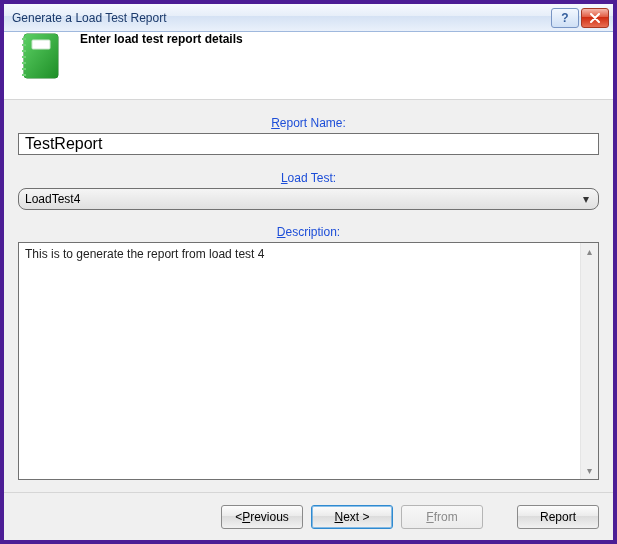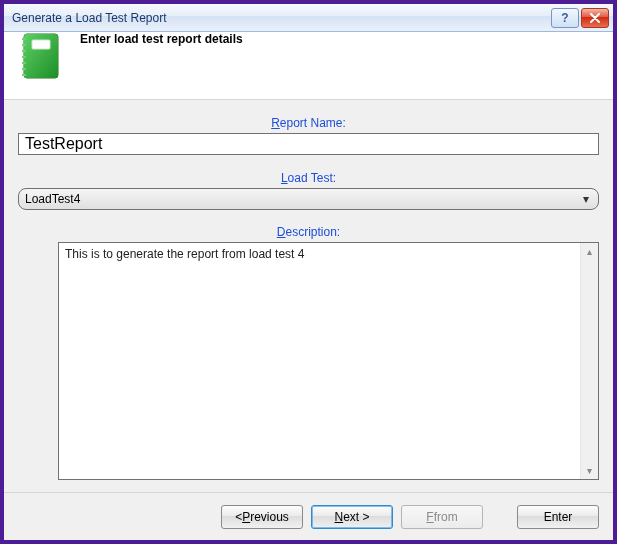--- a/index.html
+++ b/index.html
@@ -132,21 +132,20 @@
     margin-bottom: 8px;
     min-height: 0;
   }
   .textarea {
     flex: 1;
     border: 1px solid #717171;
     background: #fff;
     position: relative;
     display: flex;
     min-height: 0;
-    margin-left: 40px;
   }
   .textarea .ta-content {
     flex: 1;
     padding: 4px 6px;
     color: #222;
     overflow: hidden;
   }
   .textarea .ta-scroll {
     width: 17px;
     border-left: 1px solid #e5e5e5;
@@ -279,17 +278,17 @@
     <div class="btn default">
         <span class="underline-key">N</span>
         <span>ext &gt;</span>
       </div>
     <div class="btn disabled">
         <span class="underline-key">F</span>
         <span>from</span>
       </div>
     <div class="gap"></div>
     <div class="btn">
-        <span>Enter</span>
+        <span>Report</span>
       </div>
   </div>
 
 </div>
 
 </body></html>

